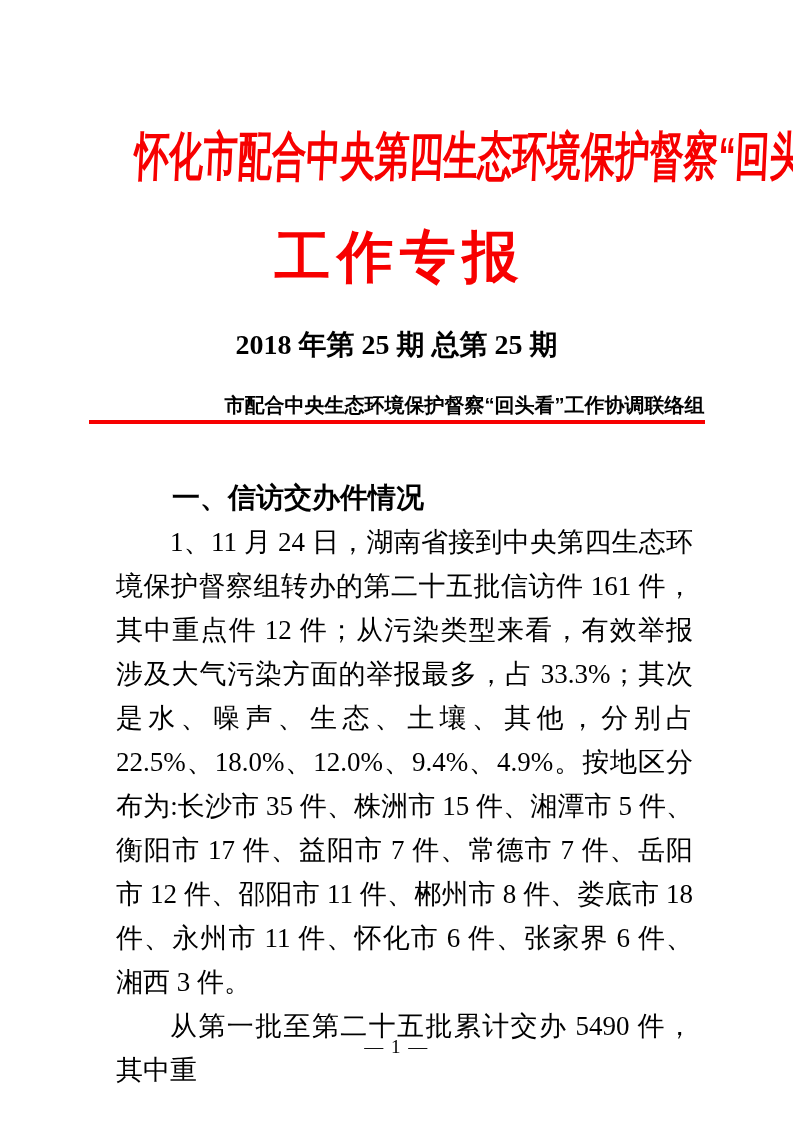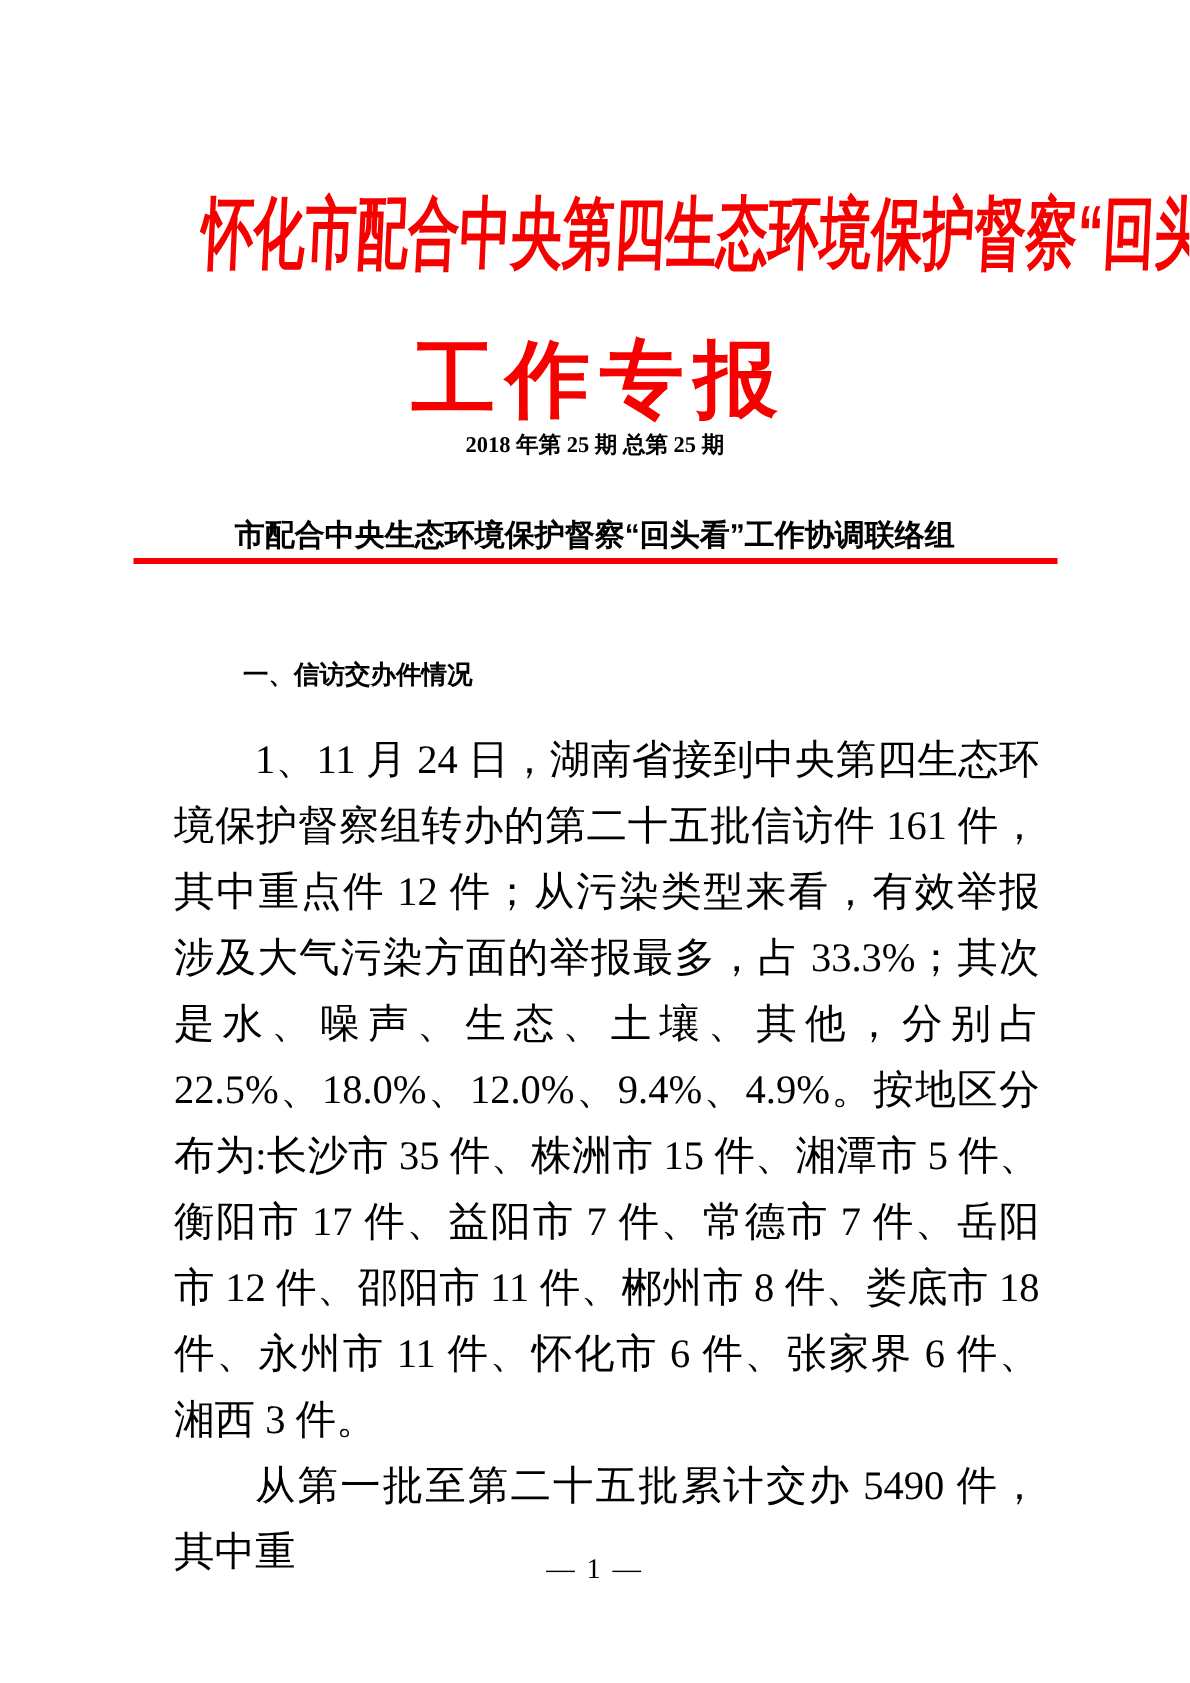--- a/index.html
+++ b/index.html
@@ -29,41 +29,42 @@
     font-size:52px;
     color:var(--red);
     transform:scaleX(.66) skewX(-4deg);
     transform-origin:50% 50%;
   }
   .masthead-subtitle{
     margin-top:40px;
     height:58px;
     line-height:58px;
     text-align:center;
-    font-family:Liberation Mono, monospace;
+    font-family:Liberation Serif, serif;
     font-weight:700;
     font-size:56px;
     letter-spacing:.12em;
     text-indent:.12em;
     color:var(--red);
     white-space:nowrap;
   }
   .issue-line{
+    margin-top:48px;
     height:22px;
     line-height:22px;
     text-align:center;
     font-family:"Liberation Serif",serif;
     font-weight:700;
-    font-size:15px;
+    font-size:28px;
   }
   .issuer-row{
     width:616px;
     margin:38px auto 0;
     display:flex;
-    justify-content:center;
+    justify-content:flex-end;
     align-items:baseline;
     font-family:"Liberation Sans",sans-serif;
     font-weight:700;
     font-size:20px;
     line-height:22px;
     white-space:nowrap;
   }
   .red-rule{
     width:616px;
     height:4px;
@@ -72,25 +73,25 @@
   }
   
   .doc-body{
     margin:52px 100px 0 116px;
     font-family:"Liberation Serif",serif;
     font-size:27px;
     line-height:44px;
     text-align:justify;
   }
   .section-heading{
-    margin:12px;
+    margin:0;
     text-indent:2em;
     font-family:"Liberation Sans",sans-serif;
     font-weight:700;
-    font-size:17px;
+    font-size:28px;
     line-height:44px;
     text-align:left;
   }
   .doc-body p{
     margin:0;
     text-indent:2em;
   }
   
   .page-footer{
     position:absolute;

